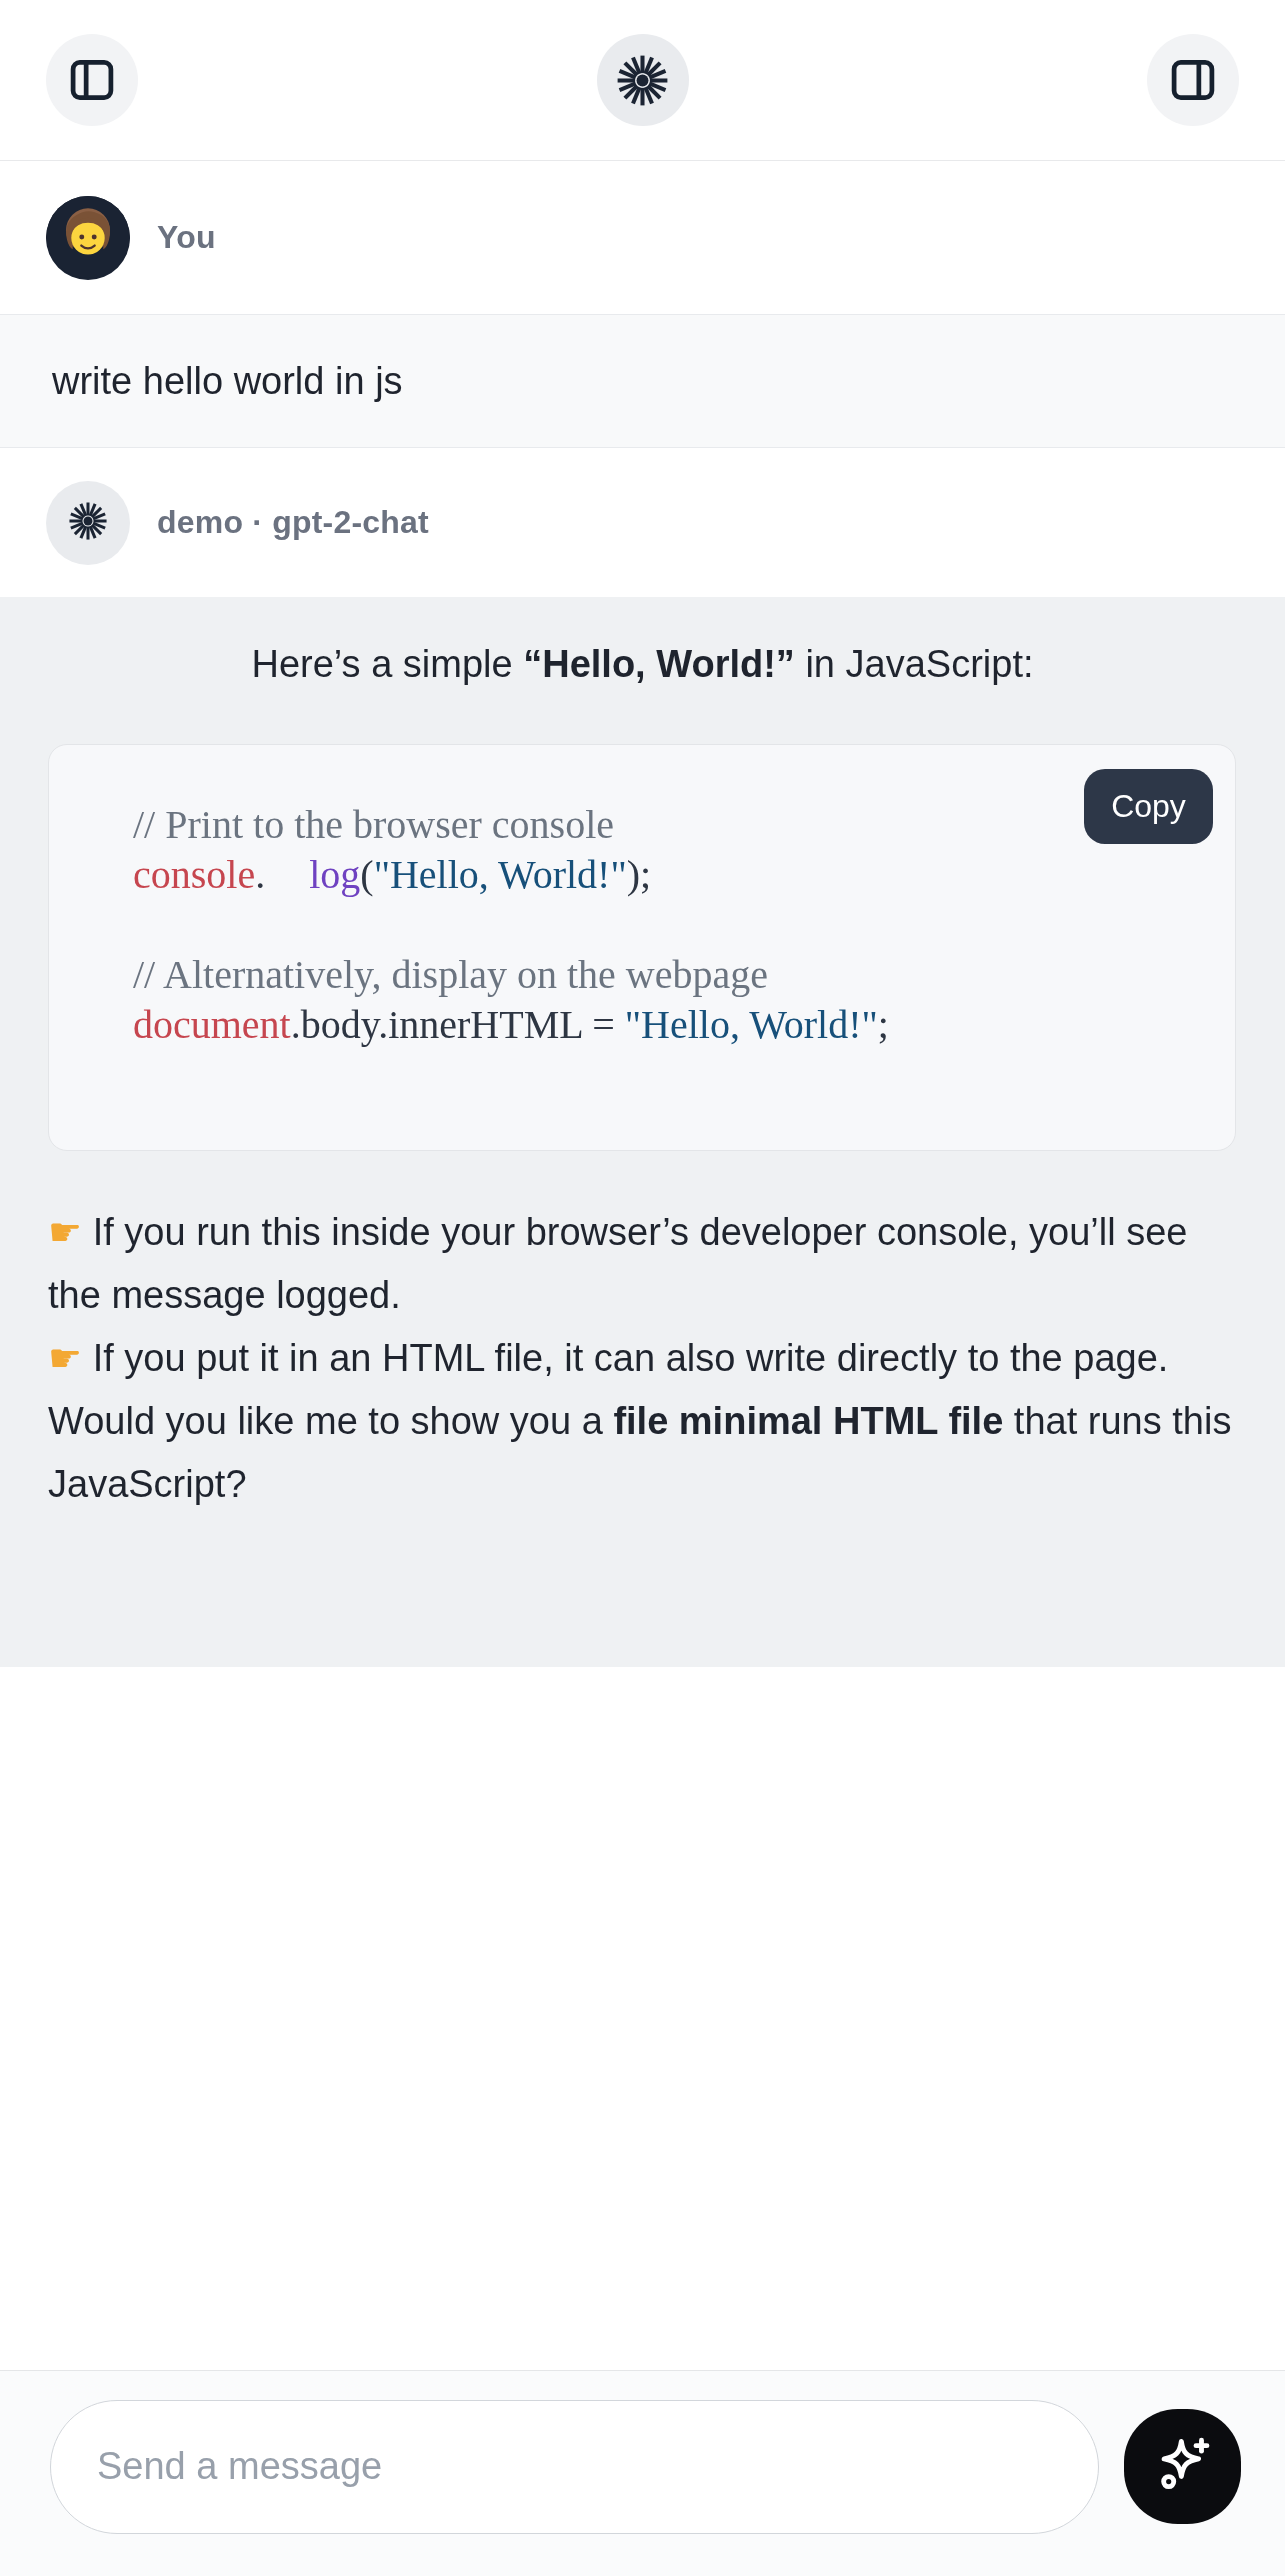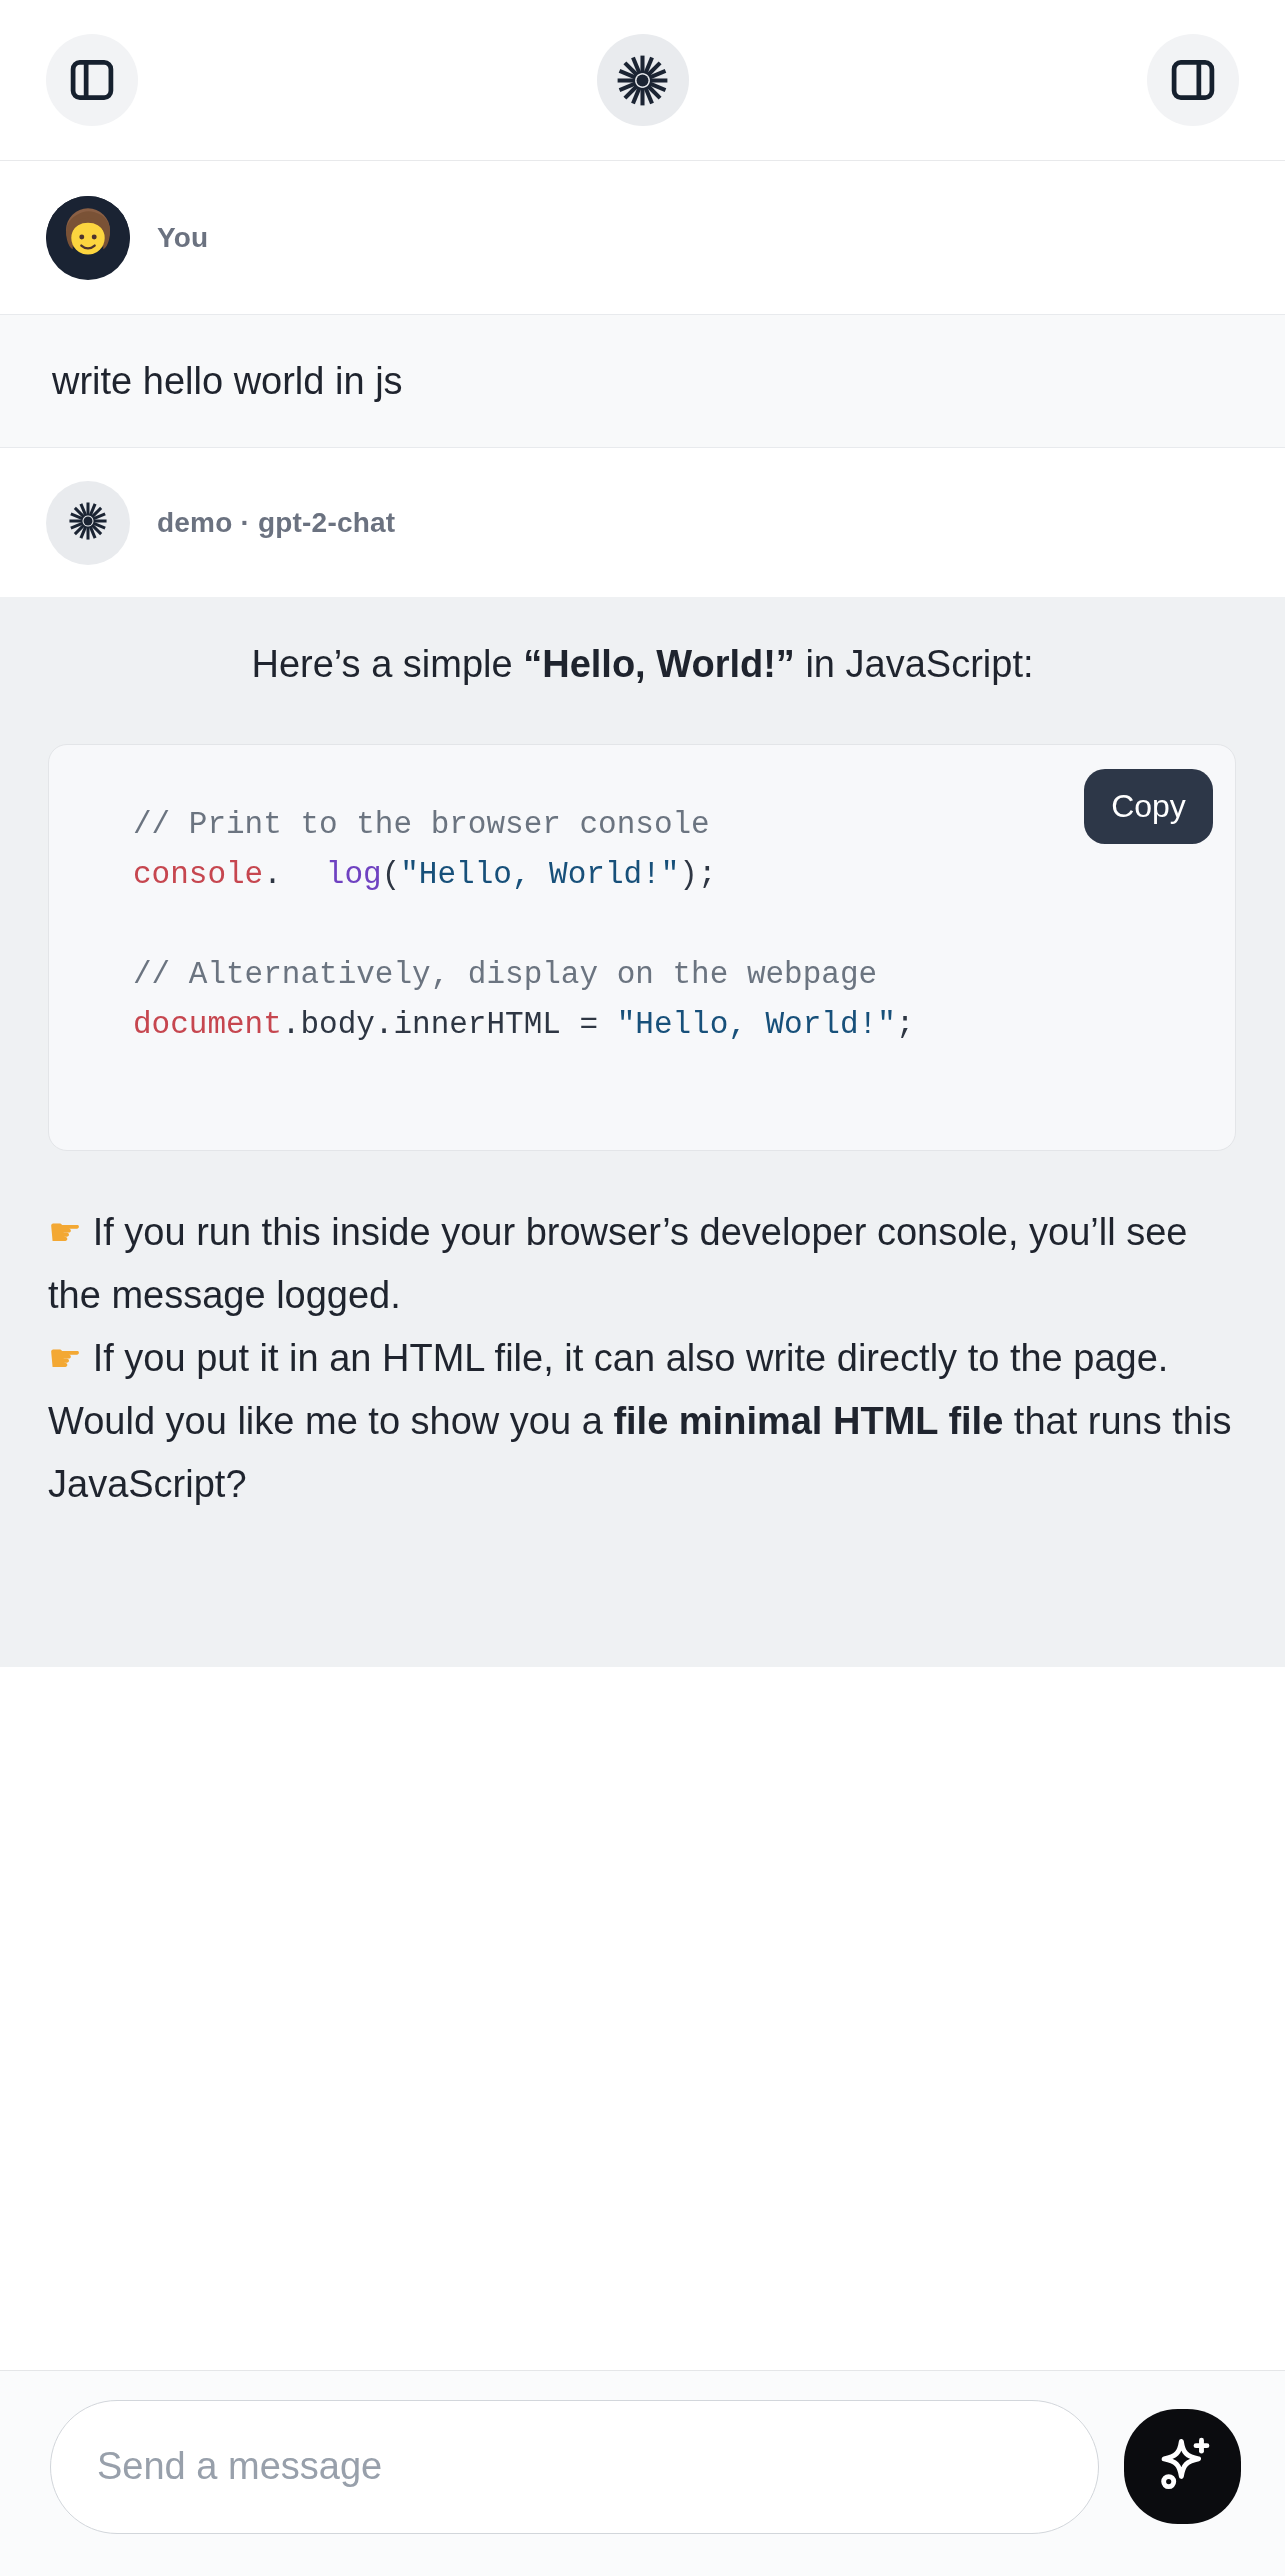--- a/index.html
+++ b/index.html
@@ -34,21 +34,21 @@
   }
   .sender-row.user{height:153px;}
   .sender-row.assistant{height:149px;}
   .avatar{
     width:84px;height:84px;border-radius:50%;flex:0 0 auto;
     display:flex;align-items:center;justify-content:center;overflow:hidden;
   }
   .avatar.user{background:var(--avatar-navy,#1a2333);}
   .avatar.assistant{background:var(--circle-gray,#e9ebee);}
   .sender-label{
-    font-size:28px;font-weight:bold;color:var(--label-gray,#6b7280);
+    font-size:32px;font-weight:bold;color:var(--label-gray,#6b7280);
     letter-spacing:0.2px;
   }
 
   
   .user-band{
     flex:0 0 auto;height:134px;box-sizing:border-box;
     background:var(--user-band,#f8f9fa);
     border-top:1.9px solid var(--user-band-border,#e8eaed);
     border-bottom:1.9px solid var(--user-band-border,#e8eaed);
     display:flex;align-items:center;padding:5px 52px;
@@ -74,22 +74,22 @@
   }
   .copy-btn{
     position:absolute;top:24px;right:22px;
     background:var(--copy-bg,#2d3748);color:#ffffff;border:none;cursor:pointer;
     font-family:"Liberation Sans",sans-serif;font-size:32px;
     padding:12px;width:129px;height:75px;border-radius:21px;
     display:flex;align-items:center;justify-content:center;
   }
   pre.code{
     margin:0;padding:55px 38px 0 84px;
-    font-family:Liberation Mono, monospace;
-    font-size:31px;line-height:50px;color:var(--code-plain,#2e3643);
+    font-family:Liberation Serif, serif;
+    font-size:40px;line-height:50px;color:var(--code-plain,#2e3643);
   }
   .code-line{white-space:pre;}
   .tok-comment{color:var(--code-comment,#6b7480);}
   .tok-variable{color:var(--code-red,#c6464f);}
   .tok-function{color:var(--code-purple,#6f42c1);margin-left:44px;}
   .tok-string{color:var(--code-string,#17507a);}
   .tok-plain{color:var(--code-plain,#2e3643);}
 
   .notes{margin-top:50px;}
   .question{margin-top:48px;}

